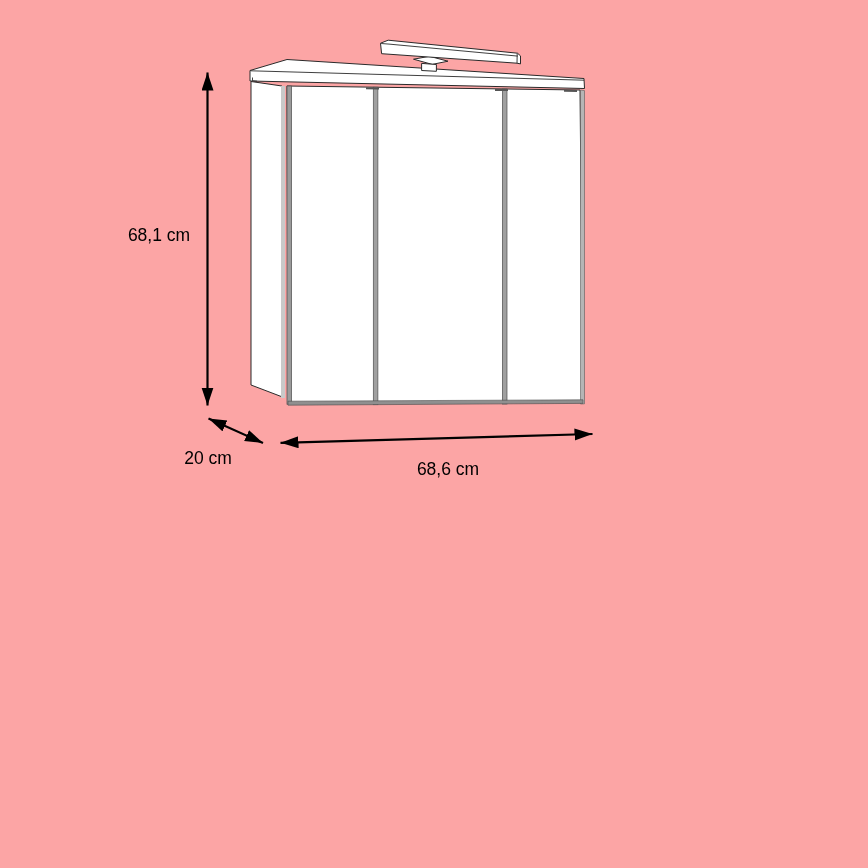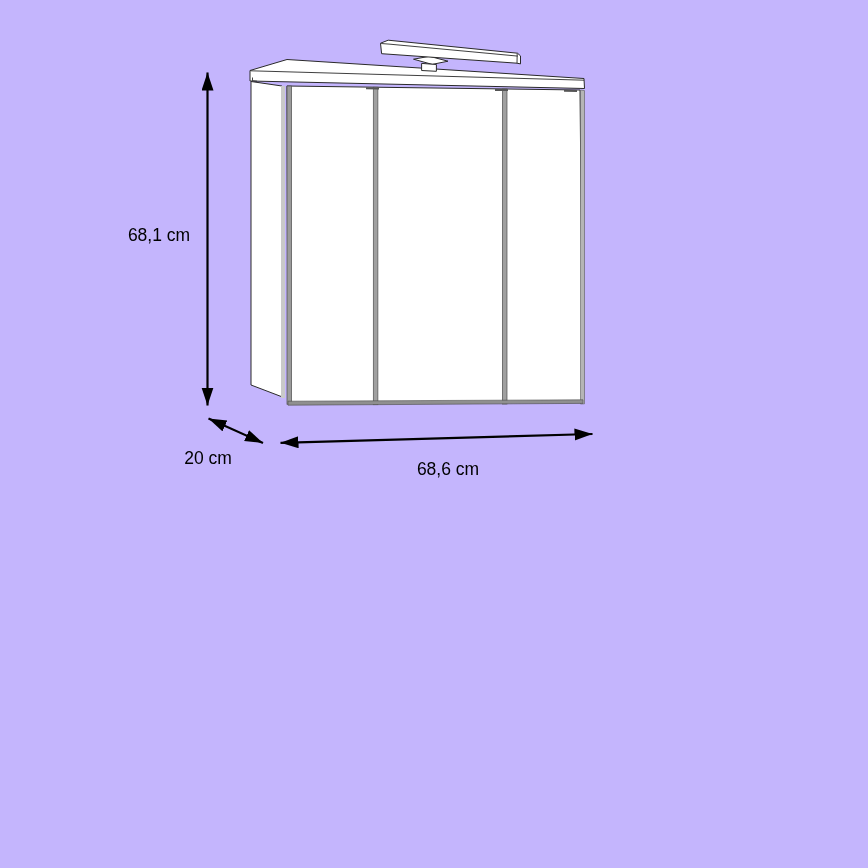--- a/index.html
+++ b/index.html
@@ -7,21 +7,21 @@
     padding: 0;
     background: #ffffff;
     width: 868px;
     height: 868px;
     font-family: "Liberation Sans", sans-serif;
   }
   .stage {
     position: relative;
     width: 868px;
     height: 868px;
-    background: #c4b5fd;
+    background: #fca5a5;
     overflow: hidden;
   }
   svg { display: block; }
   .dim-label {
     font-family: "Liberation Sans", sans-serif;
     font-size: 17.5px;
     fill: #000000;
   }
   .outline { fill: #ffffff; stroke: #2a2a2a; stroke-width: 1; stroke-linejoin: round; }
   .thinline { fill: none; stroke: #2a2a2a; stroke-width: 0.9; }

